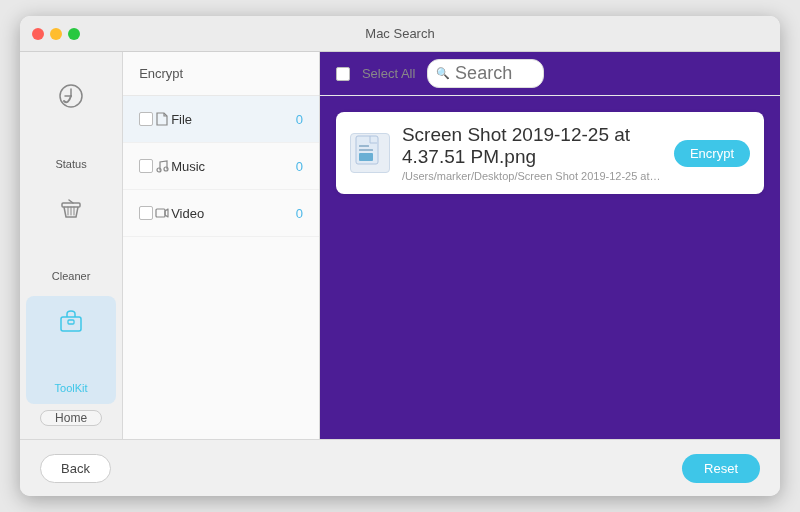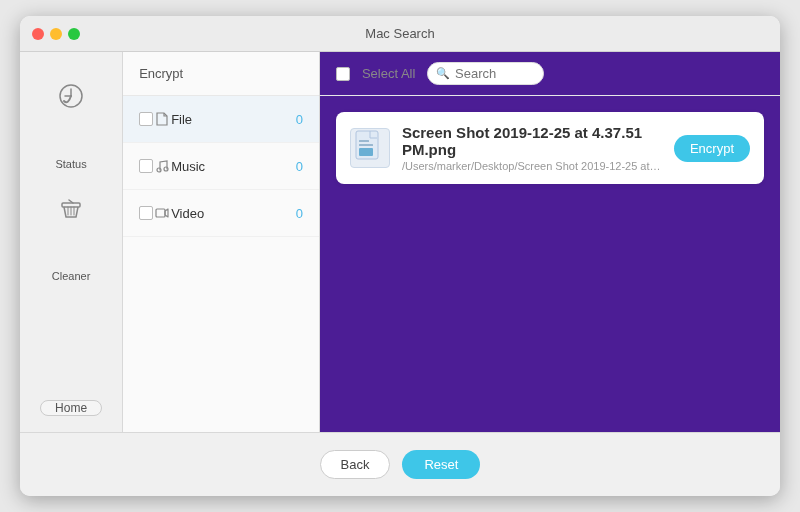--- a/index.html
+++ b/index.html
@@ -202,21 +202,21 @@
       gap: 5px;
       background: white;
     }
     .search-icon-small {
       color: #aaa;
       font-size: 11px;
     }
     .search-input {
       border: none;
       outline: none;
-      font-size: 13px;
+      font-size: 18px;
       color: #888;
       background: transparent;
       width: 80px;
     }
     .right-content {
       flex: 1;
       padding: 16px;
       overflow-y: auto;
     }
     .file-item {
@@ -238,23 +238,23 @@
       justify-content: center;
       flex-shrink: 0;
       font-size: 10px;
       color: #5a8fcc;
       border: 1px solid #ccd9e8;
     }
     .file-info {
       flex: 1;
     }
     .file-name {
-      font-size: 15px;
+      font-size: 19px;
       color: #333;
-      font-weight: 700;
+      font-weight: 400;
     }
     .file-path {
       font-size: 11px;
       color: #999;
       margin-top: 2px;
       overflow: hidden;
       text-overflow: ellipsis;
       white-space: nowrap;
       max-width: 260px;
     }
@@ -263,26 +263,26 @@
       color: white;
       border: none;
       border-radius: 14px;
       padding: 6px 16px;
       font-size: 13px;
       cursor: pointer;
       white-space: nowrap;
     }
     
     .bottom-bar {
-      height: 64px;
+      height: 57px;
       background: #f0f0f0;
       border-top: 1px solid #d8d8d8;
       display: flex;
       align-items: center;
-      justify-content: center;
+      justify-content: space-between;
       padding: 0 20px;
       gap: 12px;
     }
     .back-btn {
       border: 1px solid #ccc;
       background: white;
       border-radius: 16px;
       padding: 6px 20px;
       font-size: 13px;
       color: #444;
@@ -335,20 +335,30 @@
           <svg width="26" height="26" viewBox="0 0 26 26" fill="none">
             <rect x="4" y="8" width="18" height="4" rx="1" stroke="#888" stroke-width="1.5" fill="none"></rect>
             <path d="M6 12 L8 22 L18 22 L20 12" stroke="#888" stroke-width="1.5" fill="none" stroke-linejoin="round"></path>
             <path d="M10 12 L10 20 M13 12 L13 20 M16 12 L16 20" stroke="#888" stroke-width="1" stroke-linecap="round"></path>
             <path d="M11 5 L15 8" stroke="#888" stroke-width="1.5" stroke-linecap="round"></path>
           </svg>
         </div>
         <span class="sidebar-item-label">Cleaner</span>
       </div>
 
+      <div class="sidebar-item active" style="background:#d8e8f4;">
+        <div class="sidebar-icon">
+          <svg width="26" height="26" viewBox="0 0 26 26" fill="none">
+            <rect x="3" y="10" width="20" height="14" rx="2" stroke="#3ec6e8" stroke-width="1.5" fill="none"></rect>
+            <path d="M9 10 L9 7 Q9 4 13 4 Q17 4 17 7 L17 10" stroke="#3ec6e8" stroke-width="1.5" fill="none"></path>
+            <rect x="10" y="13" width="6" height="4" rx="1" stroke="#3ec6e8" stroke-width="1.3" fill="none"></rect>
+          </svg>
+        </div>
+        <span class="sidebar-item-label" style="color:#3ec6e8;font-weight:500;">ToolKit</span>
+      </div>
 
       <div class="sidebar-bottom">
         <button class="home-button">Home</button>
       </div>
     </div>
 
     <div class="middle-panel">
       <div class="middle-header">
         <span>Encrypt</span>
       </div>

